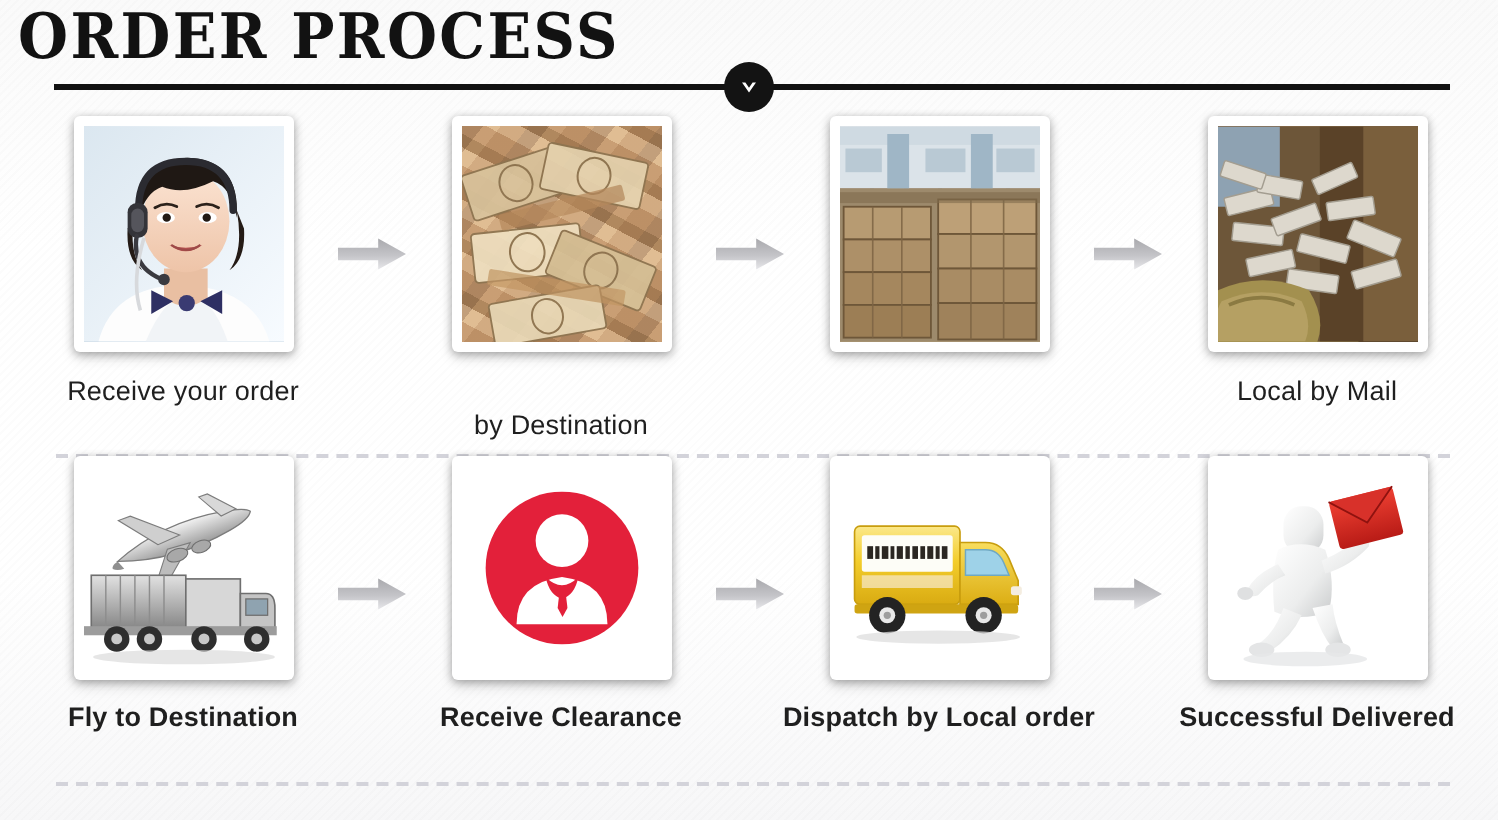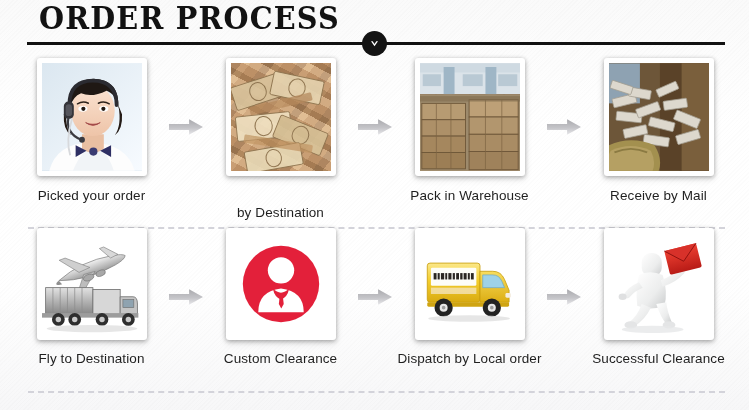--- a/index.html
+++ b/index.html
@@ -18,21 +18,21 @@
         rgba(255,255,255,0) 1px, rgba(255,255,255,0) 3px),
       linear-gradient(180deg, #fafafa 0%, #ffffff 30%, #ffffff 70%, #f7f7f8 100%);
     color: #1c1c1c;
     position: relative;
   }
 
   
   #header {
     position: relative;
     height: 52px;
-    padding-left: 39px;
+    padding-left: 9px;
   }
 
   #page-title {
     font-family: "DejaVu Serif", "Liberation Serif", serif;
     font-size: 29px;
     font-weight: 700;
     letter-spacing: 1.2px;
     line-height: 40px;
     color: #121212;
     display: inline-block;
@@ -67,21 +67,21 @@
 
   
   .process-row {
     display: flex;
     align-items: flex-start;
     padding: 0 14px;
     position: relative;
   }
 
   #row-1 { height: 168px; padding-top: 6px; }
-  #row-2 { height: 160px; padding-top: 8px; }
+  #row-2 { height: 160px; padding-top: 8px; font-weight: bold; }
 
   .step {
     width: 155px;
     display: flex;
     flex-direction: column;
     align-items: center;
     flex: 0 0 155px;
   }
 
   .arrow-cell {
@@ -298,21 +298,21 @@
 
           <path d="M30 46 q0 -27 26 -27 q26 0 26 27" stroke="#2b2b31" stroke-width="4" fill="none" stroke-linecap="round"></path>
           <rect x="24" y="42" width="11" height="19" rx="5" fill="#343439"></rect>
           <rect x="26" y="45" width="7" height="13" rx="3.5" fill="#55555c"></rect>
           <path d="M29 60 q-3 17 14 24" stroke="#3a3a40" stroke-width="2.4" fill="none" stroke-linecap="round"></path>
           <circle cx="44" cy="84" r="3.2" fill="#3a3a40"></circle>
           <path d="M33 61 q-7 24 -2 40" stroke="#d7d9dc" stroke-width="2" fill="none"></path>
         </svg>
       </div>
     </div>
-    <div class="caption">Picked your order</div>
+    <div class="caption">Receive your order</div>
   </div>
 
   <div class="arrow-cell">
     <svg class="arrow-icon" width="44" height="22" viewBox="0 0 44 22" aria-hidden="true">
       <defs>
         <linearGradient id="ag" x1="0" y1="0" x2="0" y2="1">
           <stop offset="0%" stop-color="#a9a9ad"></stop>
             <stop offset="55%" stop-color="#c4c4c8"></stop>
             <stop offset="100%" stop-color="#e7e7ea"></stop>
         </linearGradient>
@@ -391,21 +391,20 @@
           <g stroke="#7d6444" stroke-width="0.9" opacity="0.85">
             <line x1="18" y1="44" x2="18" y2="116"></line>
             <line x1="34" y1="44" x2="34" y2="116"></line>
             <line x1="72" y1="40" x2="72" y2="117"></line>
             <line x1="90" y1="40" x2="90" y2="117"></line>
           </g>
           <rect x="0" y="36" width="110" height="6" fill="#7f6a4d" opacity="0.6"></rect>
         </svg>
       </div>
     </div>
-    <div class="caption">Pack in Warehouse</div>
   </div>
 
   <div class="arrow-cell">
     <svg class="arrow-icon" width="44" height="22" viewBox="0 0 44 22" aria-hidden="true">
       <path d="M0 7 H26 V1 L44 11 L26 21 V15 H0 Z" fill="url(#ag)"></path>
     </svg>
   </div>
 
   <div class="step">
     <div class="photo-frame">
@@ -431,21 +430,21 @@
               <rect x="2" y="22" width="24" height="9" rx="1" transform="rotate(18 14 26)"></rect>
               <rect x="52" y="24" width="24" height="9" rx="1" transform="rotate(-24 64 28)"></rect>
             </g>
           </g>
           <path d="M-4 92 q26 -14 54 -2 q10 16 4 30 h-58 q-6 -16 0 -28 Z" fill="#a3904f"></path>
           <path d="M2 96 q22 -10 44 0 q6 12 2 22 h-48 q-4 -12 2 -22 Z" fill="#b5a063"></path>
           <path d="M6 98 q18 -8 36 0" stroke="#8b7a42" stroke-width="2" fill="none"></path>
         </svg>
       </div>
     </div>
-    <div class="caption">Receive by Mail</div>
+    <div class="caption">Local by Mail</div>
   </div>
 </div>
 
 <div class="dashed-divider" id="divider-middle"></div>
 
 <div class="process-row" id="row-2">
 
   <div class="step">
     <div class="photo-frame square">
       <div class="photo-inner">
@@ -516,21 +515,21 @@
         <svg viewBox="0 0 110 112" width="100%" height="100%" aria-hidden="true">
           <rect width="110" height="112" fill="#ffffff"></rect>
           <circle cx="55" cy="56" r="42" fill="#e3203a"></circle>
           <circle cx="55" cy="41" r="14.5" fill="#ffffff"></circle>
           <path d="M30 87 q0 -23 25 -26 q25 3 25 26 Z" fill="#ffffff"></path>
           <path d="M46 61 q9 9 18 0 q-2 10 -9 12 q-7 -2 -9 -12 Z" fill="#e3203a"></path>
           <path d="M54 66 l2.6 0 l1.4 12 l-2.7 5 l-2.7 -5 Z" fill="#e3203a"></path>
         </svg>
       </div>
     </div>
-    <div class="caption">Custom Clearance</div>
+    <div class="caption">Receive Clearance</div>
   </div>
 
   <div class="arrow-cell">
     <svg class="arrow-icon" width="44" height="22" viewBox="0 0 44 22" aria-hidden="true">
       <path d="M0 7 H26 V1 L44 11 L26 21 V15 H0 Z" fill="url(#ag)"></path>
     </svg>
   </div>
 
   <div class="step">
     <div class="photo-frame square">
@@ -625,17 +624,17 @@
 
           <g transform="rotate(-14 86 30)">
             <rect x="64" y="14" width="36" height="27" rx="2" fill="url(#rede)"></rect>
             <path d="M64 14 L82 30 L100 14 Z" fill="#d8312a"></path>
             <path d="M64 14 L82 30 L100 14" fill="none" stroke="#8f120f" stroke-width="1"></path>
           </g>
           <ellipse cx="48" cy="106" rx="34" ry="4" fill="#e6e7e8" opacity="0.8"></ellipse>
         </svg>
       </div>
     </div>
-    <div class="caption">Successful Clearance</div>
+    <div class="caption">Successful Delivered</div>
   </div>
 </div>
 
 <div class="dashed-divider" id="divider-bottom"></div>
 
 </body></html>

